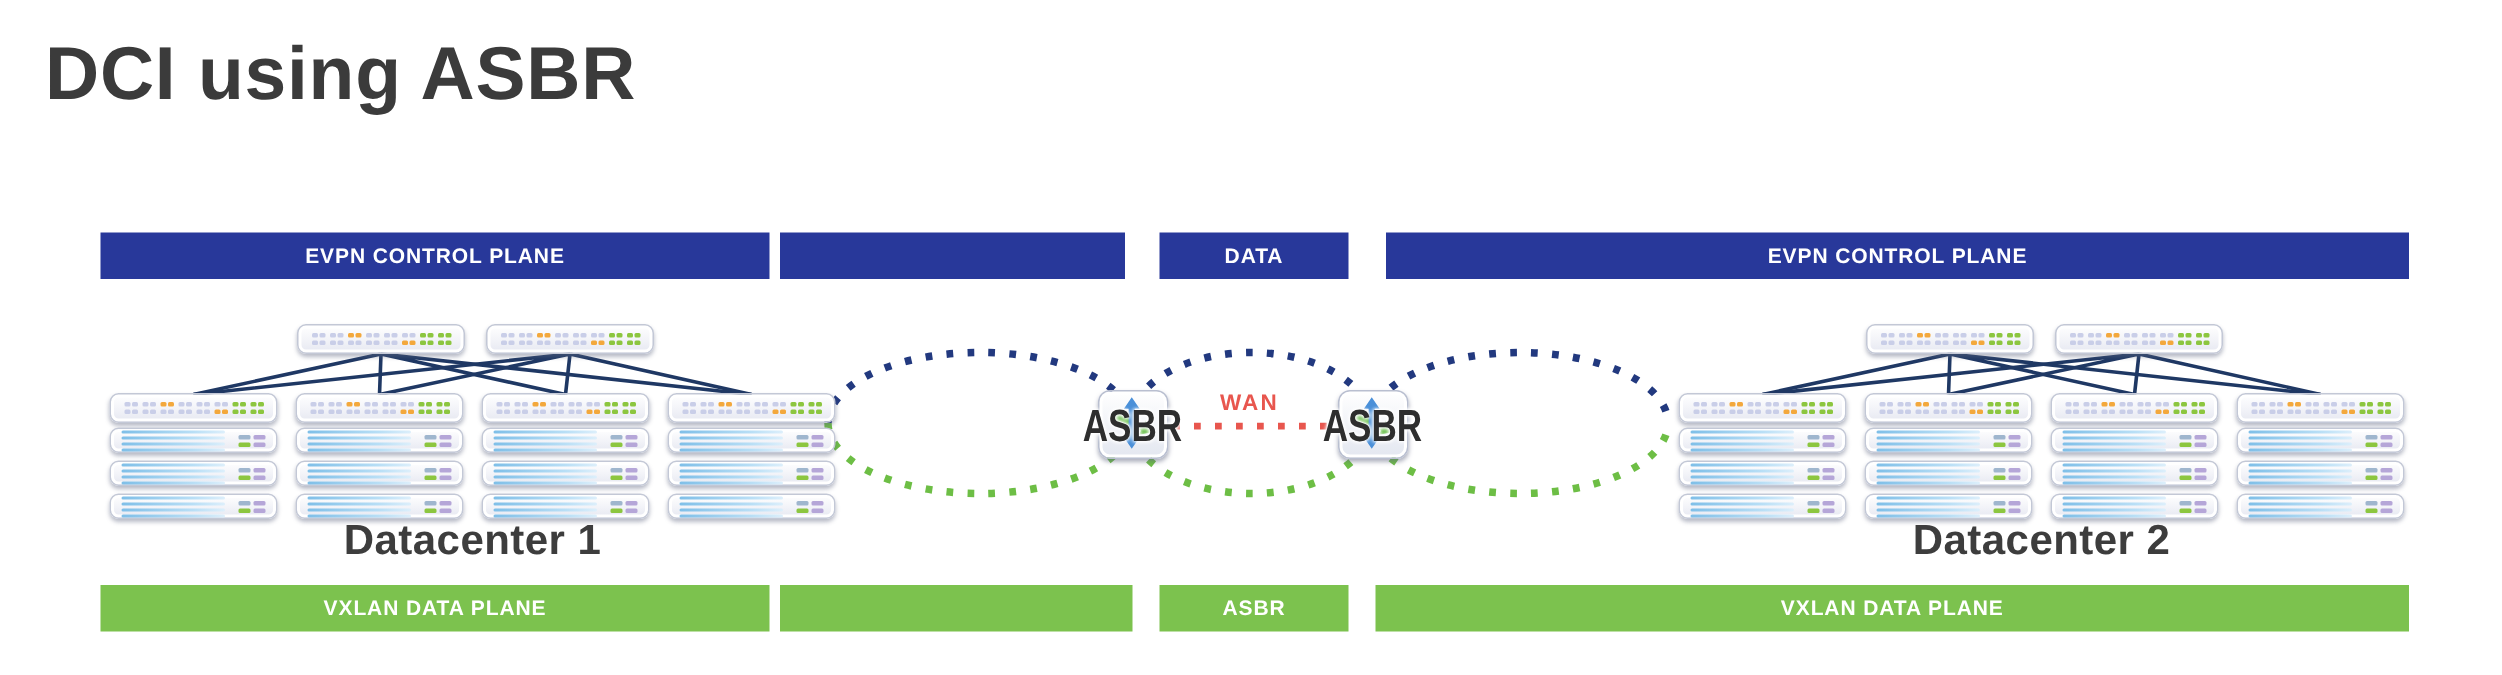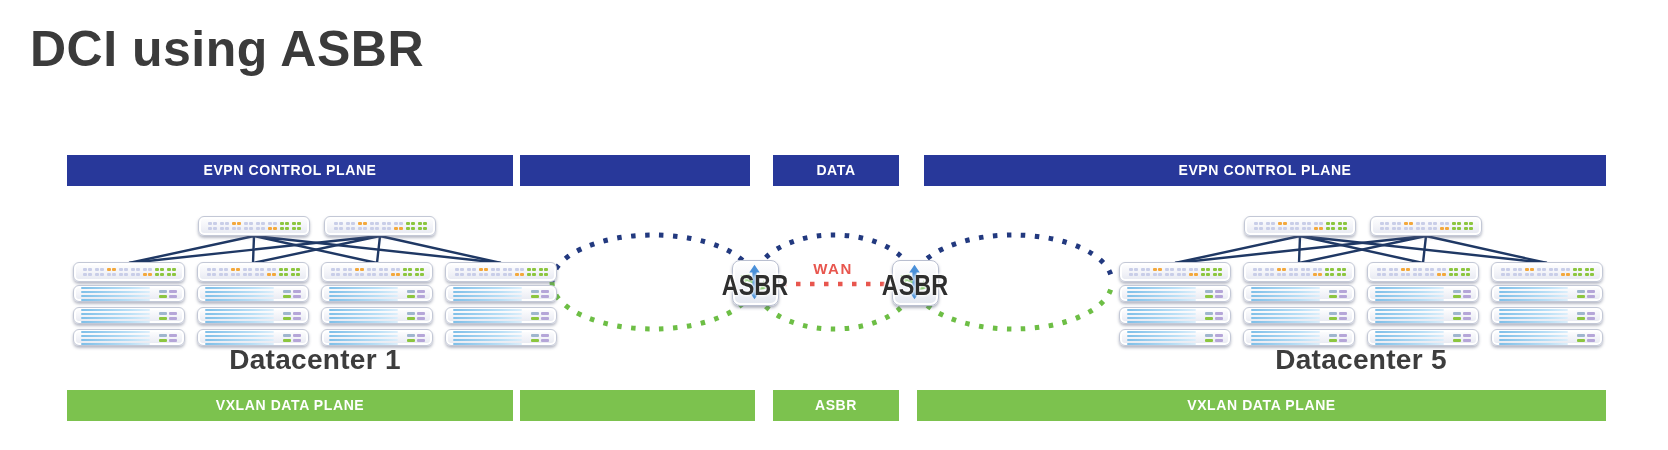--- a/index.html
+++ b/index.html
@@ -1261,21 +1261,21 @@
         <div class="sblock">
           <span class="sdash" style="background: rgb(159, 182, 206);"></span>
           <span class="sdash" style="background: rgb(181, 166, 216);"></span>
           <span class="sdash" style="background: rgb(140, 198, 63);"></span>
           <span class="sdash" style="background: rgb(181, 166, 216);"></span>
         </div>
       </div>
     </div>
 
   <div class="dc-label" style="left:73px;">Datacenter 1</div>
-  <div class="dc-label" style="left:1119px;">Datacenter 5</div>
+  <div class="dc-label" style="left:1119px;">Datacenter 2</div>
 
   <div class="asbr-node" style="left:732px;">
     <svg width="43" height="42" viewBox="0 0 44 44">
       <g transform="rotate(24 22 22)">
         <path d="M6 22 l8-5.5 v3.3 h16 v-3.3 l8 5.5 -8 5.5 v-3.3 h-16 v3.3 z" fill="#6abf4b"></path>
       </g>
       <path d="M22 4 l-5.5 8 h3.3 v20 h-3.3 l5.5 8 5.5-8 h-3.3 v-20 h3.3 z" fill="#4a90d9"></path>
     </svg>
   </div>
   <div class="asbr-node" style="left:892px;">

